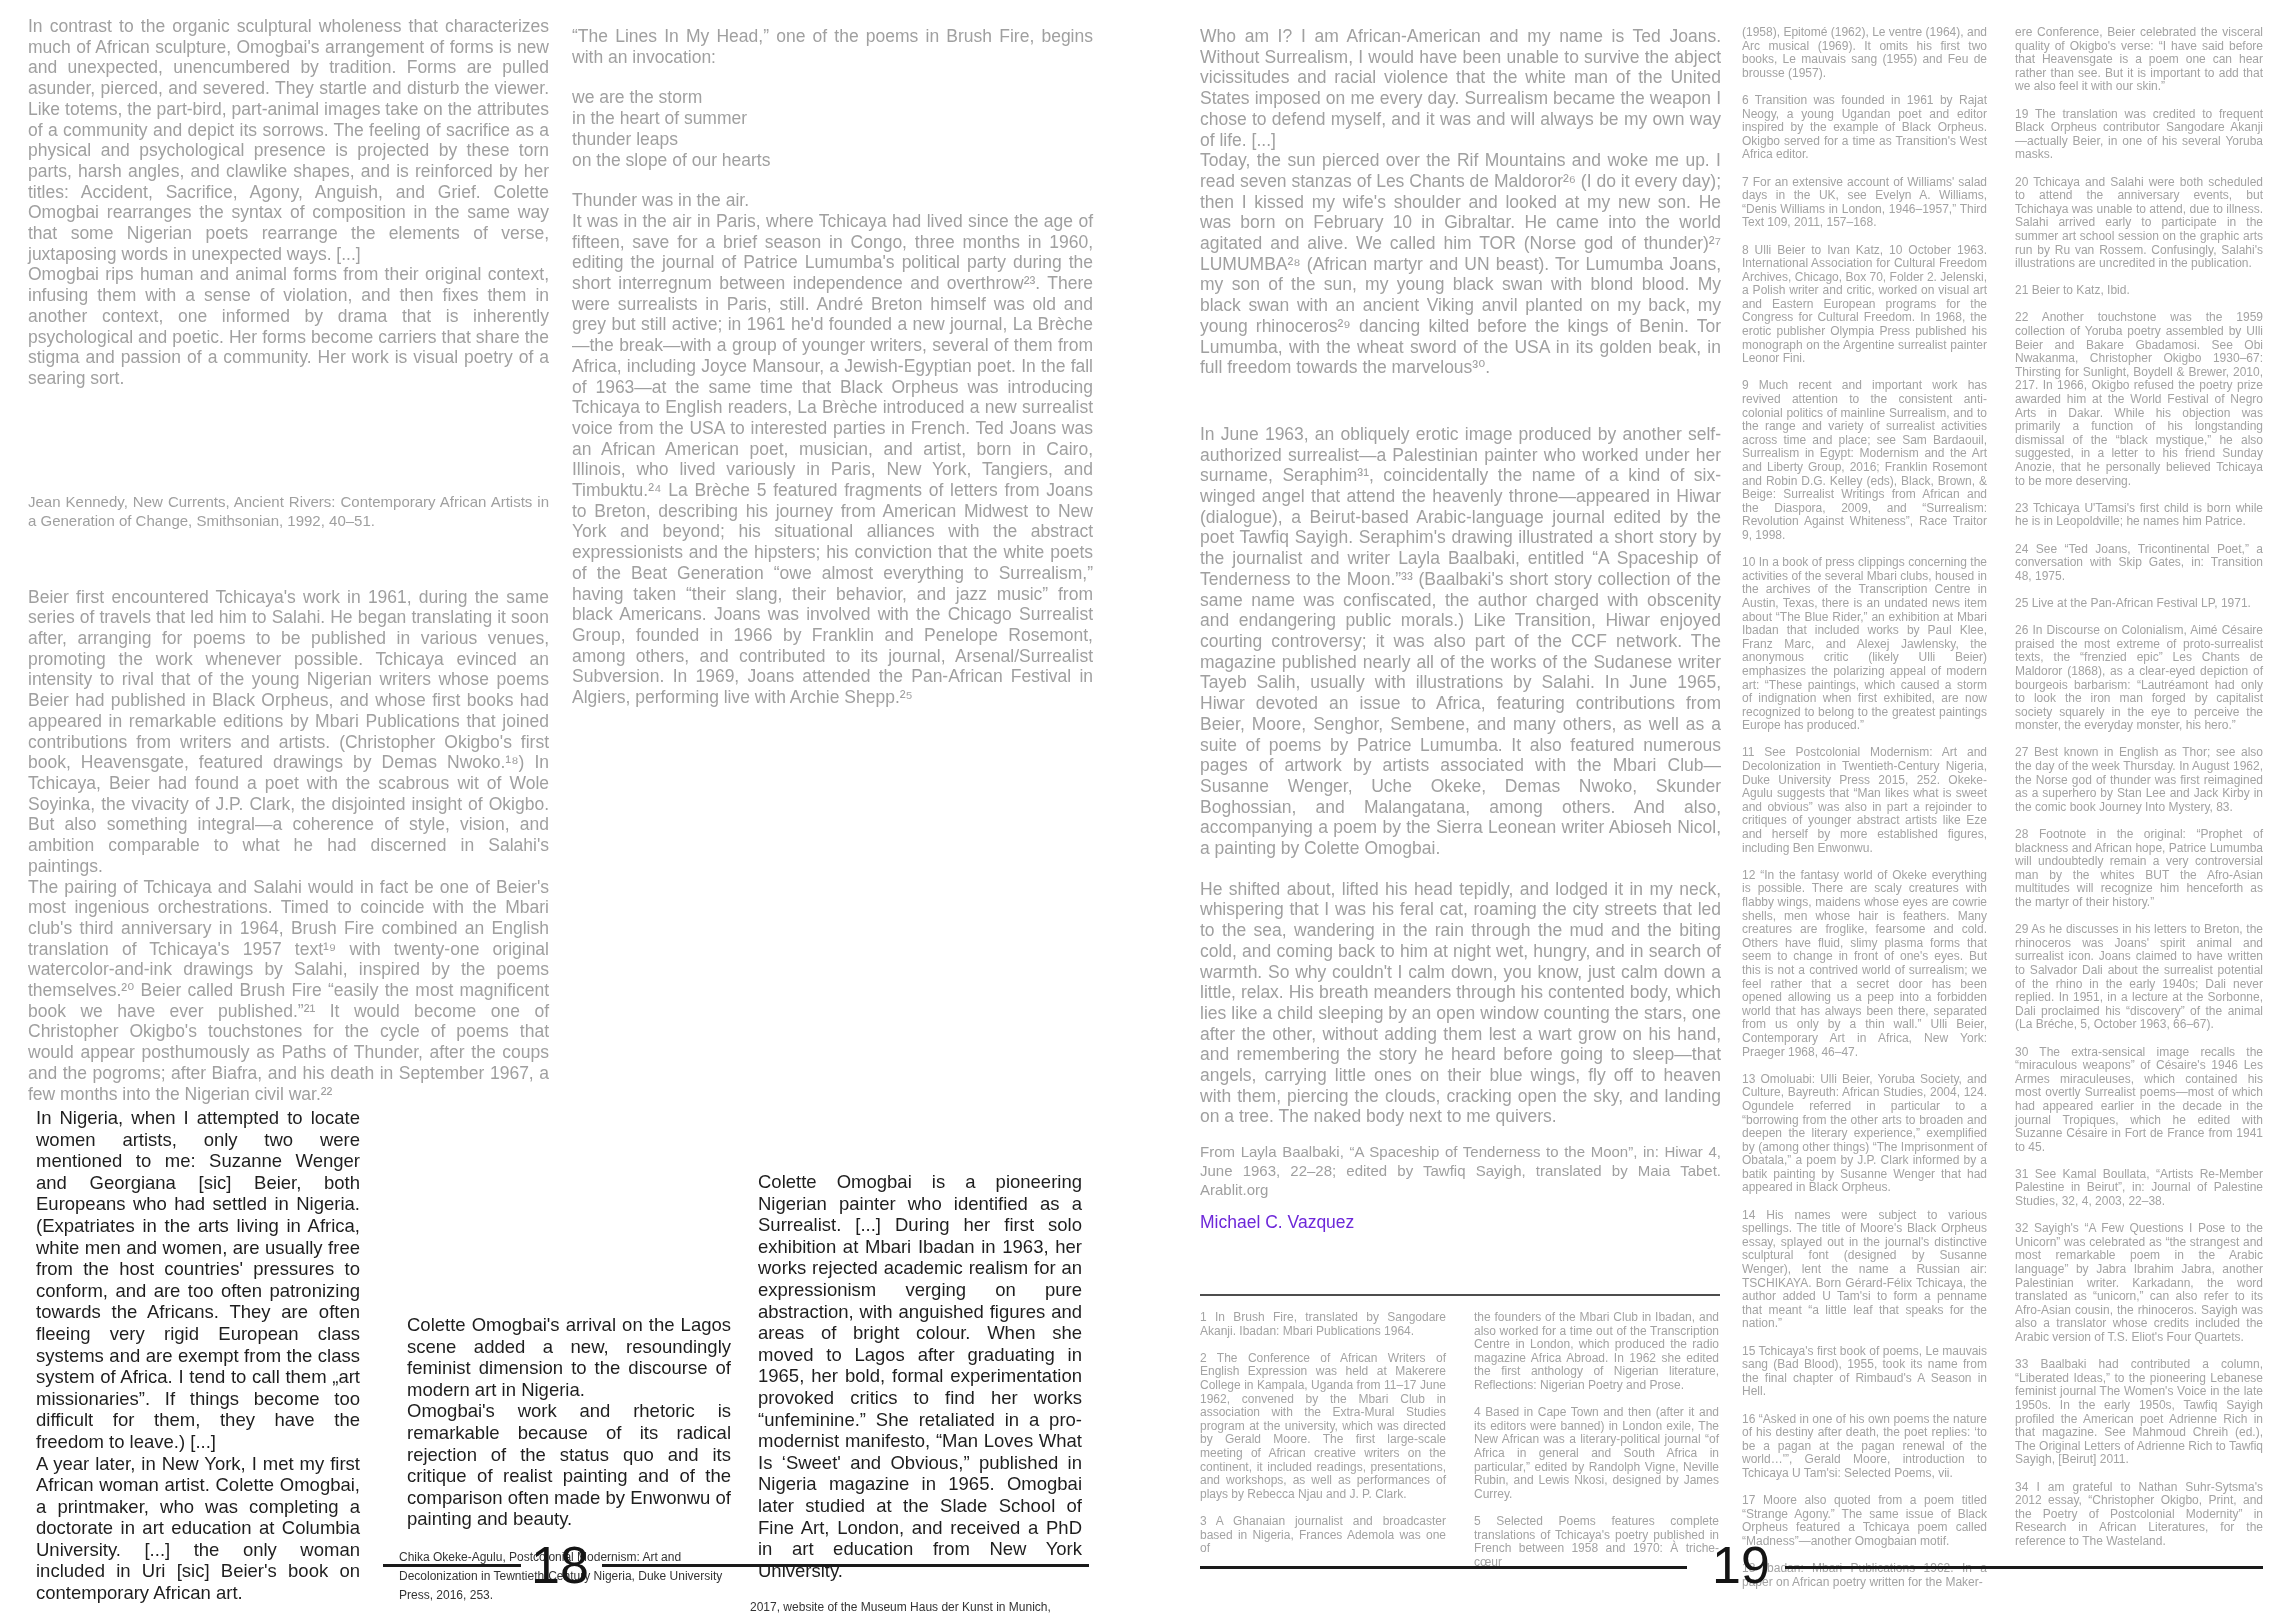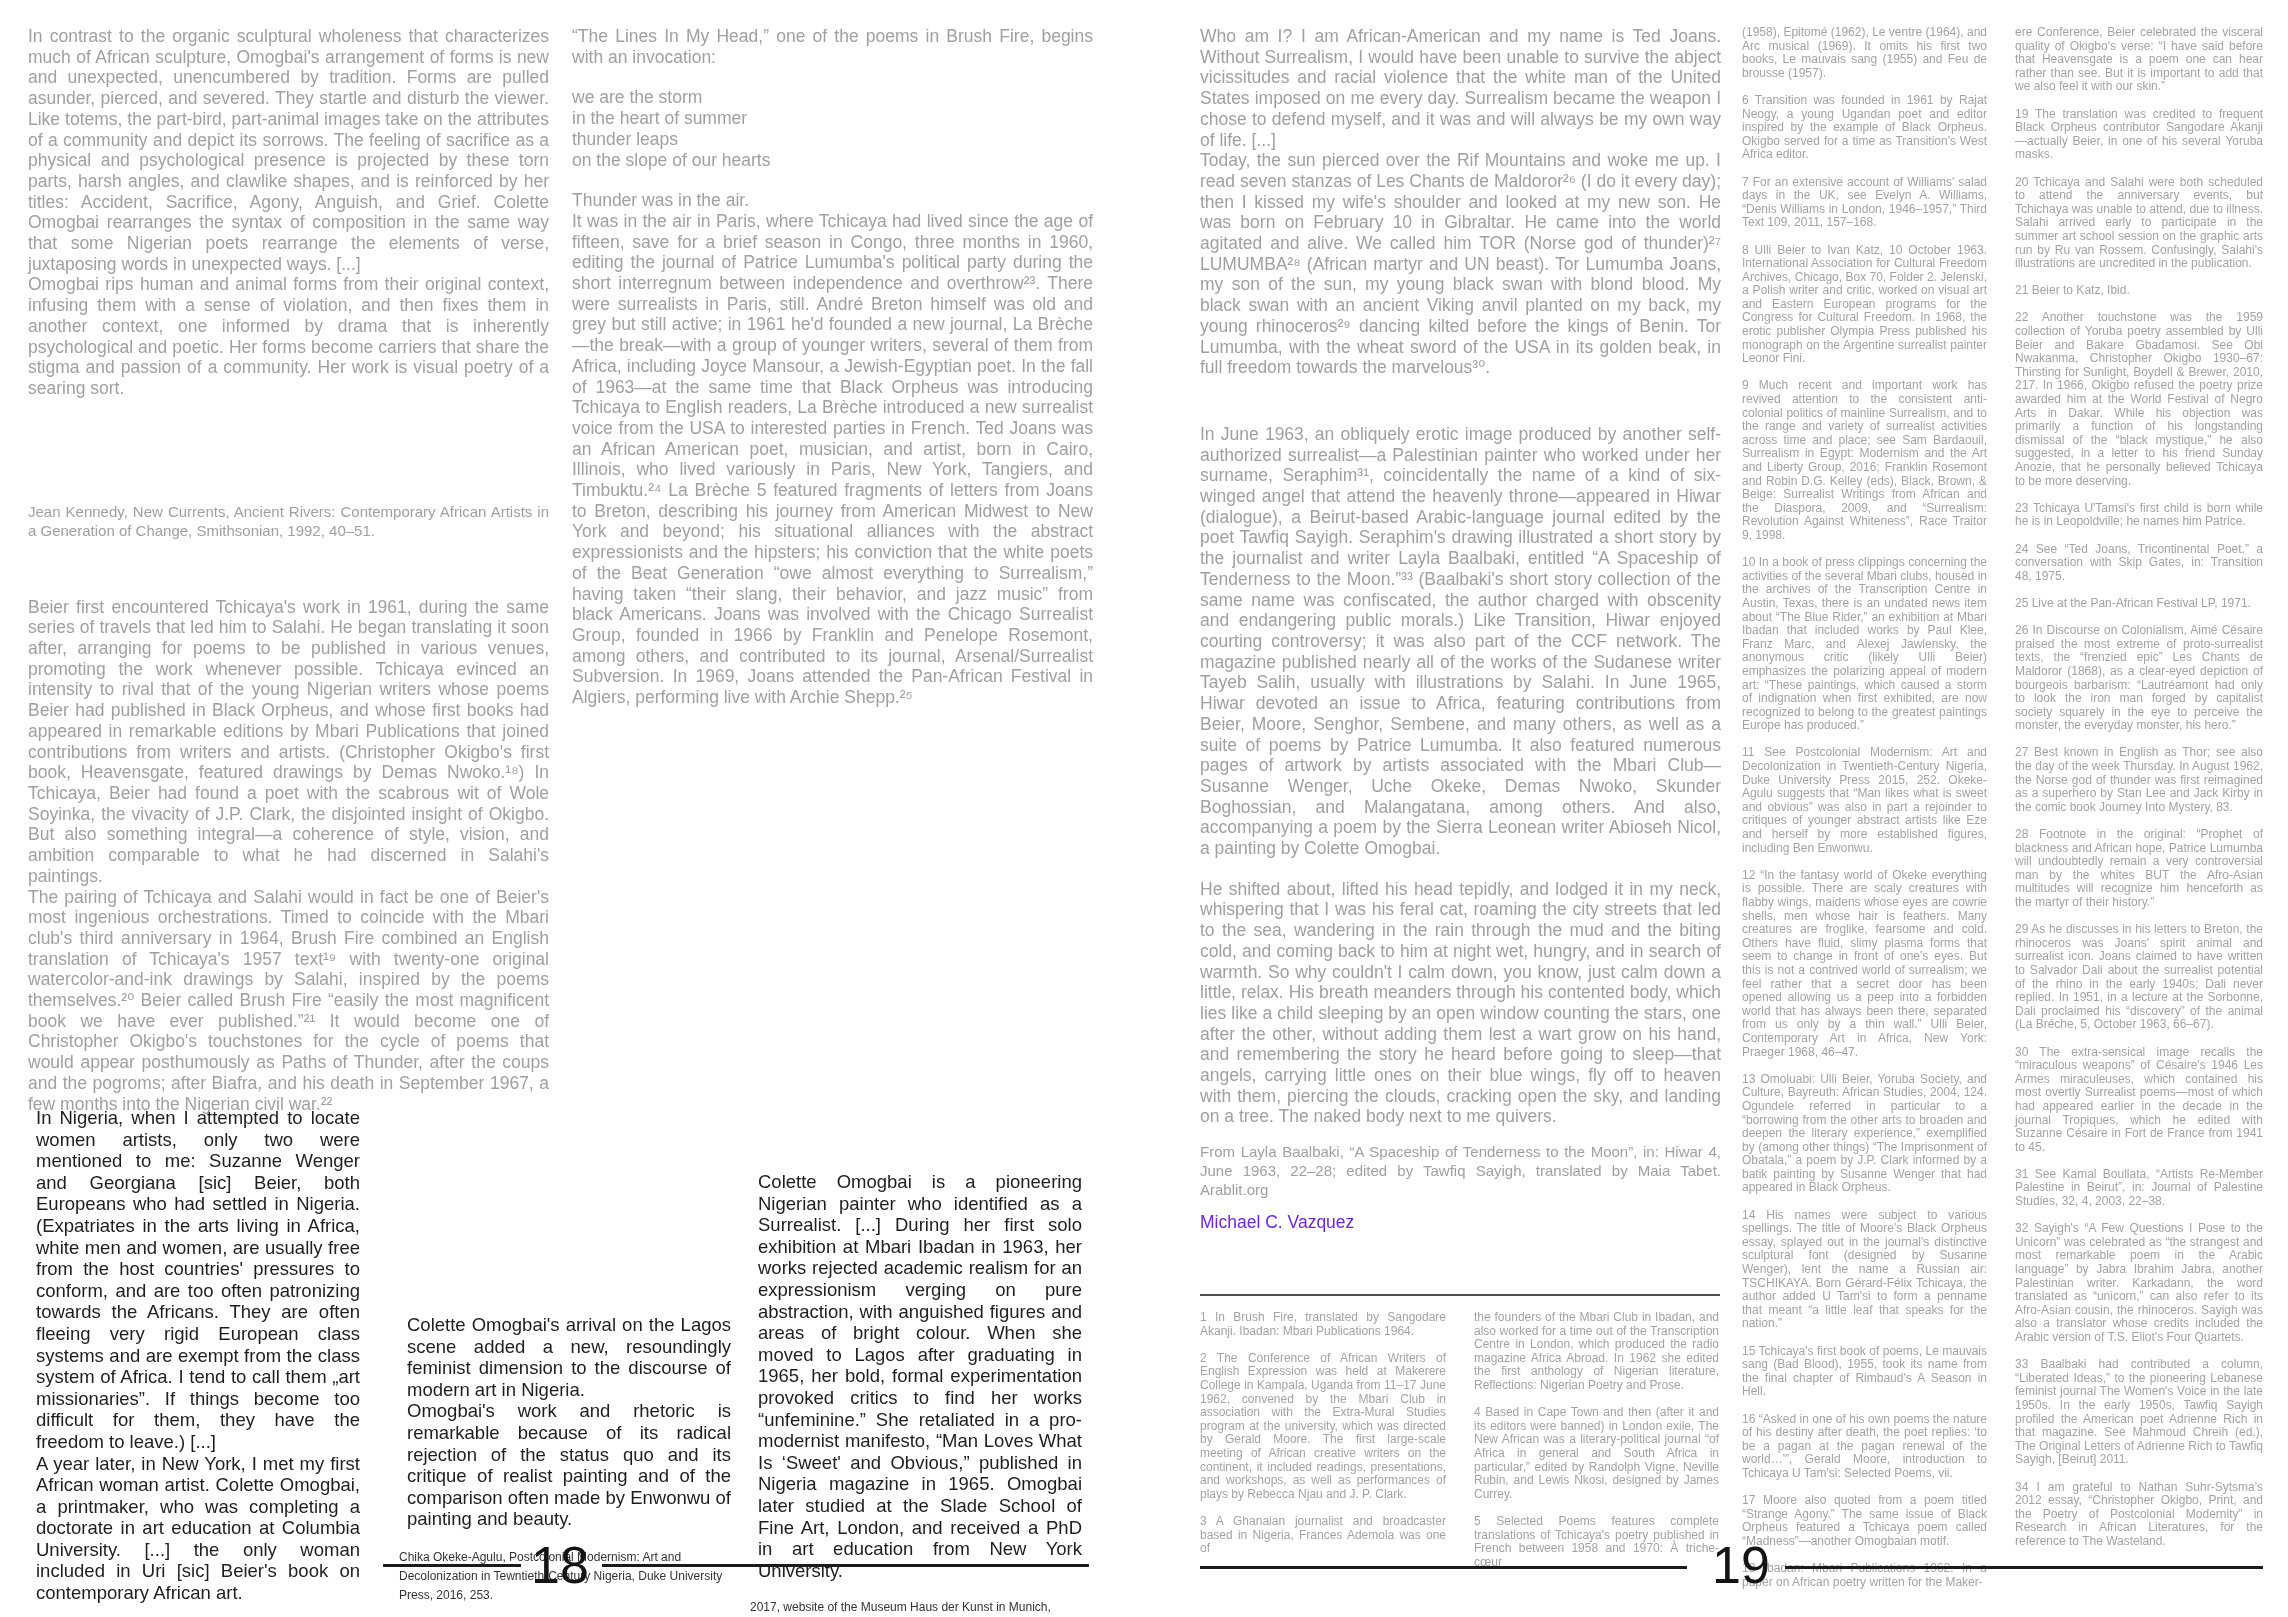--- a/index.html
+++ b/index.html
@@ -47,21 +47,21 @@
   .rule{background:#1a1a1a;height:2.8px;}
   .fnrule{background:#4d4d4d;height:1.8px;}
 </style>
 </head>
 <body>
 
 <div class="sheet">
 
   <section>
 
-    <div class="abs" style="left:28px;top:26px;width:521px">
+    <div class="abs" style="left:28px;top:16px;width:521px">
       <p class="body">In contrast to the organic sculptural wholeness that characterizes much of African sculpture, Omogbai's arrangement of forms is new and unexpected, unencumbered by tradition. Forms are pulled asunder, pierced, and severed. They startle and disturb the viewer. Like totems, the part-bird, part-animal images take on the attributes of a community and depict its sorrows. The feeling of sacrifice as a physical and psychological presence is projected by these torn parts, harsh angles, and clawlike shapes, and is reinforced by her titles: Accident, Sacrifice, Agony, Anguish, and Grief. Colette Omogbai rearranges the syntax of composition in the same way that some Nigerian poets rearrange the elements of verse, juxtaposing words in unexpected ways. [...]
 Omogbai rips human and animal forms from their original context, infusing them with a sense of violation, and then fixes them in another context, one informed by drama that is inherently psychological and poetic. Her forms become carriers that share the stigma and passion of a community. Her work is visual poetry of a searing sort.</p>
       <p class="cite" style="margin-top:103px">Jean Kennedy, New Currents, Ancient Rivers: Contemporary African Artists in a Generation of Change, Smithsonian, 1992, 40–51.</p>
       <p class="body" style="margin-top:57px">Beier first encountered Tchicaya's work in 1961, during the same series of travels that led him to Salahi. He began translating it soon after, arranging for poems to be published in various venues, promoting the work whenever possible. Tchicaya evinced an intensity to rival that of the young Nigerian writers whose poems Beier had published in Black Orpheus, and whose first books had appeared in remarkable editions by Mbari Publications that joined contributions from writers and artists. (Christopher Okigbo's first book, Heavensgate, featured drawings by Demas Nwoko.¹⁸) In Tchicaya, Beier had found a poet with the scabrous wit of Wole Soyinka, the vivacity of J.P. Clark, the disjointed insight of Okigbo. But also something integral—a coherence of style, vision, and ambition comparable to what he had discerned in Salahi's paintings.
 The pairing of Tchicaya and Salahi would in fact be one of Beier's most ingenious orchestrations. Timed to coincide with the Mbari club's third anniversary in 1964, Brush Fire combined an English translation of Tchicaya's 1957 text¹⁹ with twenty-one original watercolor-and-ink drawings by Salahi, inspired by the poems themselves.²⁰ Beier called Brush Fire “easily the most magnificent book we have ever published.”²¹ It would become one of Christopher Okigbo's touchstones for the cycle of poems that would appear posthumously as Paths of Thunder, after the coups and the pogroms; after Biafra, and his death in September 1967, a few months into the Nigerian civil war.²²</p>
     </div>
 
     <div class="abs" style="left:572px;top:26px;width:521px">
       <p class="body">“The Lines In My Head,” one of the poems in Brush Fire, begins with an invocation:</p>
       <p class="body poem">we are the storm

